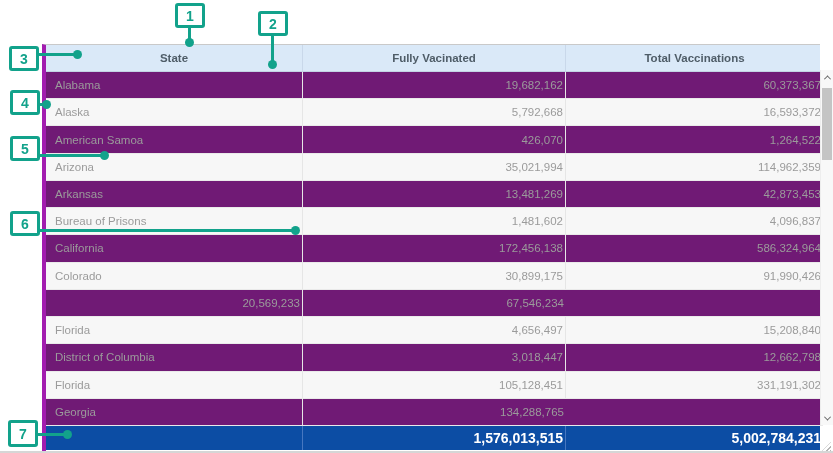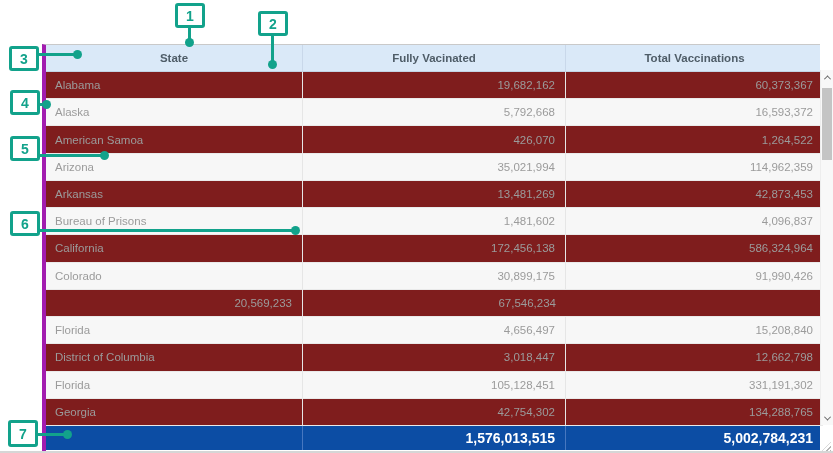--- a/index.html
+++ b/index.html
@@ -9,27 +9,27 @@
   
   .table-wrap{position:absolute;left:42px;top:44px;width:778px;height:447px;
               border-left:4px solid #a21caf;border-top:1px solid #c9c9c9;box-sizing:border-box;}
   .thead{display:grid;grid-template-columns:257px 263px 257px;height:26px;
          background:#dae9f8;border-bottom:1px solid #c3d3e4;}
   .th{display:flex;align-items:center;justify-content:center;font-size:11.5px;font-weight:bold;
       color:#4f5d68;border-right:1px solid #c9d8ea;box-sizing:border-box;}
   .th:last-child{border-right:none;}
   .tbody{display:grid;grid-template-rows:repeat(13,1fr);height:354px;}
   .tr{display:grid;grid-template-columns:257px 263px 257px;border-bottom:1px solid #eaeaea;
-      box-sizing:border-box;background:#7f1d1d;}
+      box-sizing:border-box;background:#701a75;}
   .tr:nth-child(even){background:#f7f7f7;}
   .td{display:flex;align-items:center;font-size:11.5px;color:#9b9b9b;
       border-right:1px solid #e6e6e6;box-sizing:border-box;overflow:hidden;white-space:nowrap;}
   .td:last-child{border-right:none;}
   .td.state{padding-left:9px;}
-  .td.num{justify-content:flex-end;padding-right:10px;}
+  .td.num{justify-content:flex-end;padding-right:2px;}
   .totals{display:grid;grid-template-columns:257px 263px 257px;height:24px;background:#0c4da4;}
   .totals .td{color:#fff;font-weight:bold;font-size:14px;border-right:1px solid #4777c0;}
   .totals .td:last-child{border-right:none;}
 
   
   .sbar{position:absolute;left:820px;top:70px;width:13px;height:355px;background:#f8f8f8;
         border-left:1px solid #ededed;box-sizing:border-box;}
   .sbtn{position:absolute;left:0;width:13px;height:14px;display:flex;align-items:center;justify-content:center;}
   .sbtn.up{top:0;} .sbtn.down{bottom:0;}
   .chev{width:5px;height:5px;border-left:1.4px solid #606060;border-top:1.4px solid #606060;box-sizing:border-box;}
@@ -117,21 +117,20 @@
         <div class="td num">3,018,447</div>
         <div class="td num">12,662,798</div>
       </div>
       <div class="tr">
         <div class="td state">Florida</div>
         <div class="td num">105,128,451</div>
         <div class="td num">331,191,302</div>
       </div>
       <div class="tr">
         <div class="td state">Georgia</div>
-        <div class="td num">42,754,302</div>
         <div class="td num">134,288,765</div>
       </div>
     </div>
 
     <div class="totals">
       <div class="td state"></div>
       <div class="td num">1,576,013,515</div>
       <div class="td num">5,002,784,231</div>
     </div>
   </div>

